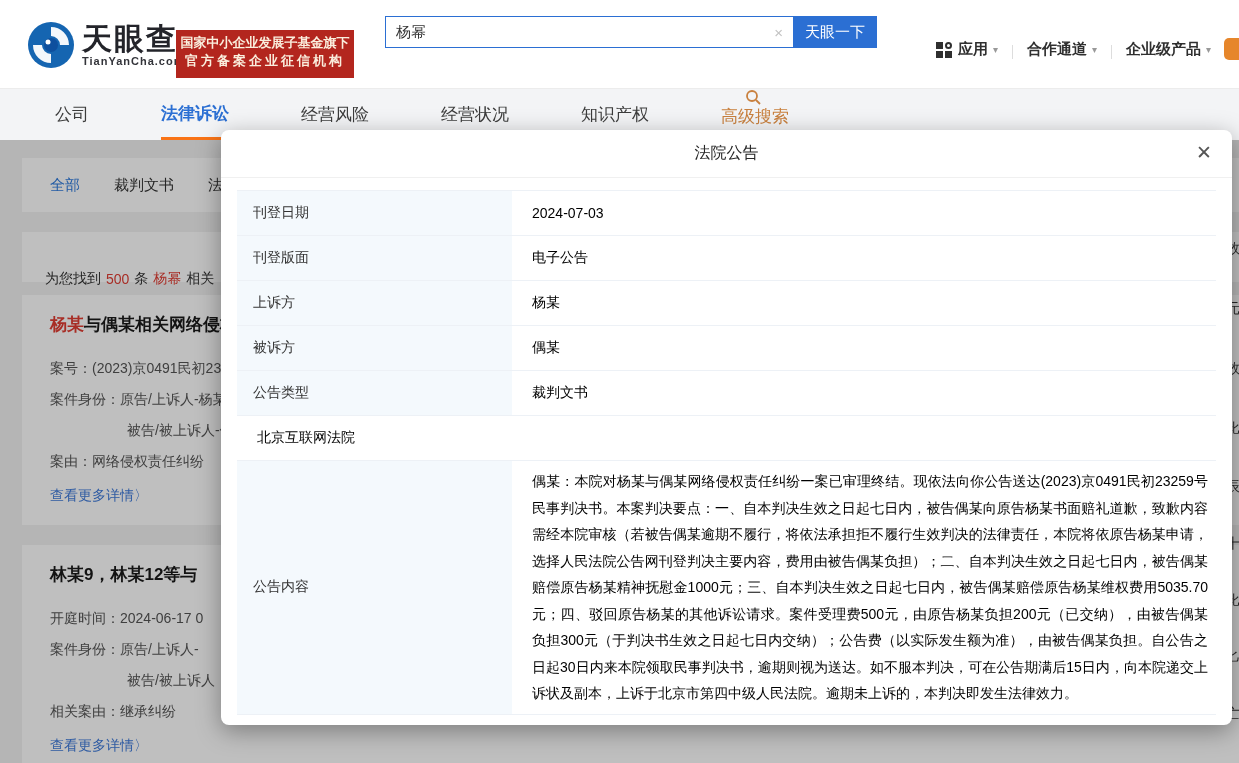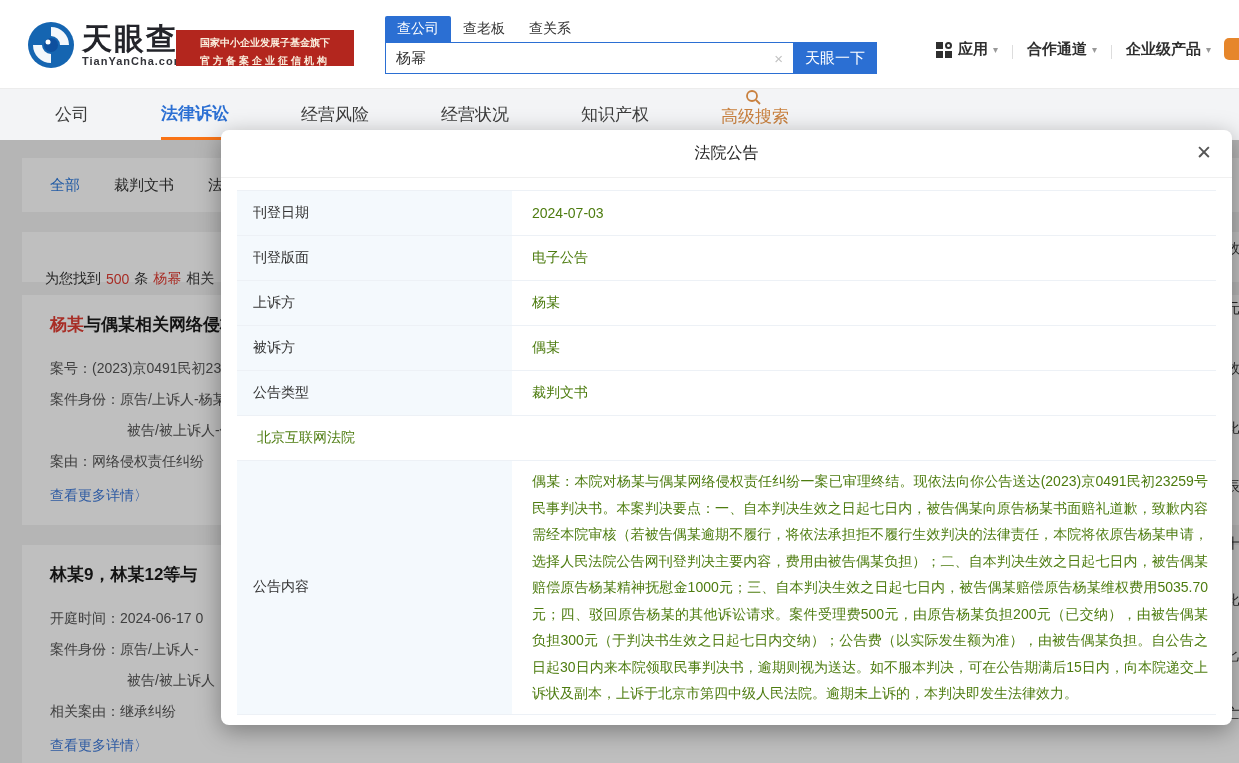--- a/index.html
+++ b/index.html
@@ -7,22 +7,22 @@
     font-family:"Liberation Sans","DejaVu Sans",sans-serif; }
   .stage { position:relative; width:1239px; height:763px; overflow:hidden; }
 
   
   .hdr { position:absolute; left:0; top:0; width:1239px; height:88px; background:#fff; z-index:3; }
   .logo { position:absolute; left:28px; top:22px; display:flex; align-items:center; cursor:pointer; }
   .logo-swirl { width:46px; height:46px; }
   .logo-txt { margin-left:8px; }
   .logo-cn { font-size:30px; font-weight:700; color:#23242a; letter-spacing:2px; line-height:30px; }
   .logo-en { font-size:11px; font-weight:700; color:#33343a; letter-spacing:1px; margin-top:1px; }
-  .badge { position:absolute; left:176px; top:30px; width:178px; height:36px; background:#b3261e;
-    color:#faeedd; font-size:10px; font-weight:700; text-align:center; padding-top:4px; line-height:18px; }
+  .badge { position:absolute; left:176px; top:30px; width:178px; height:48px; background:#b3261e;
+    color:#faeedd; font-size:13px; font-weight:700; text-align:center; padding-top:4px; line-height:18px; }
   .badge .l2 { letter-spacing:3px; }
   .search { position:absolute; left:385px; top:16px; width:492px; }
   .s-tabs { display:flex; align-items:flex-end; height:26px; }
   .s-tab { font-size:14px; color:#333; padding:4px 12px; cursor:pointer; }
   .s-tab.active { background:#2b6fd3; color:#fff; border-radius:2px 2px 0 0; }
   .s-box { display:flex; margin-top:0; }
   .s-input-wrap { position:relative; width:408px; }
   .s-input { width:408px; height:32px; border:1.5px solid #2b6fd3; border-right:none; padding:0 30px 0 10px;
     font-size:15px; color:#333; outline:none; font-family:inherit; }
   .s-clear { position:absolute; right:10px; top:8px; color:#c2c2c2; font-size:15px; cursor:pointer; }
@@ -69,21 +69,21 @@
   
   .modal { position:absolute; left:221px; top:130px; width:1011px; background:#fff; border-radius:8px;
     box-shadow:0 6px 24px rgba(0,0,0,0.35); z-index:20; padding-bottom:10px; }
   .m-hdr { position:relative; height:48px; border-bottom:1px solid #f0f0f0; display:flex; align-items:center; justify-content:center; }
   .m-title { font-size:16px; color:#262626; }
   .m-close { position:absolute; right:20px; top:13px; font-size:19px; color:#555; cursor:pointer; line-height:1; }
   .m-table { margin:12px 16px 0 16px; border-top:1px solid #edf1f6; }
   .m-row { display:flex; border-bottom:1px solid #edf1f6; min-height:45px; }
   .m-label { width:275px; background:#f4f9fd; display:flex; align-items:center; padding-left:16px;
     font-size:14px; color:#333; flex-shrink:0; }
-  .m-value { flex:1; display:flex; align-items:center; padding:0 8px 0 20px; font-size:14px; color:#4d7c0f; }
+  .m-value { flex:1; display:flex; align-items:center; padding:0 8px 0 20px; font-size:14px; color:#000000; }
   .m-row.big .m-value { display:block; line-height:26.5px; padding:7px 8px 7px 20px; text-align:justify; }
 </style>
 </head>
 <body>
 
 <div class="stage">
 
   <div class="hdr">
     <div class="logo">
       <svg class="logo-swirl" viewBox="0 0 46 46">
@@ -97,25 +97,20 @@
         <div class="logo-cn">天眼查</div>
         <div class="logo-en">TianYanCha.com</div>
       </div>
     </div>
     <div class="badge">
       <div class="l1">国家中小企业发展子基金旗下</div>
       <div class="l2">官方备案企业征信机构</div>
     </div>
 
     <div class="search">
-      <div class="s-tabs">
-        <div class="s-tab active">查公司</div>
-        <div class="s-tab">查老板</div>
-        <div class="s-tab">查关系</div>
-      </div>
       <div class="s-box">
         <div class="s-input-wrap">
           <input class="s-input" type="text" value="杨幂" style="">
           <span class="s-clear">×</span>
         </div>
         <button class="s-btn">天眼一下</button>
       </div>
     </div>
 
     <div class="hmenu">

